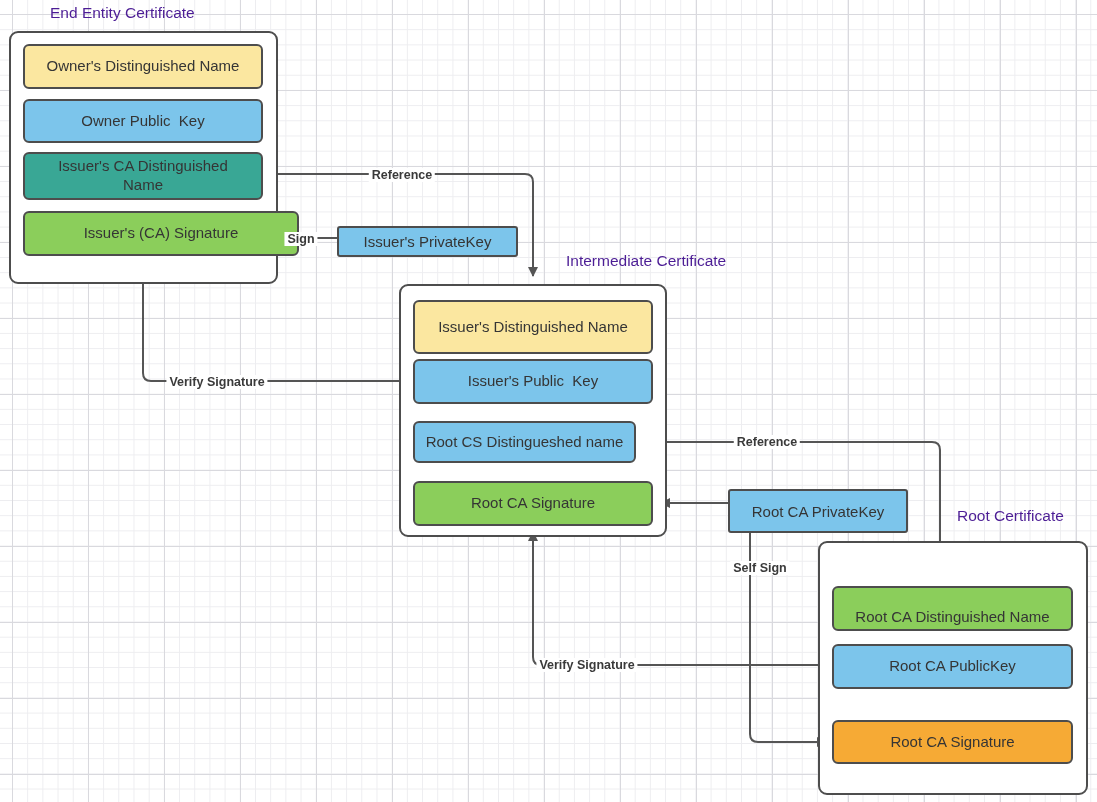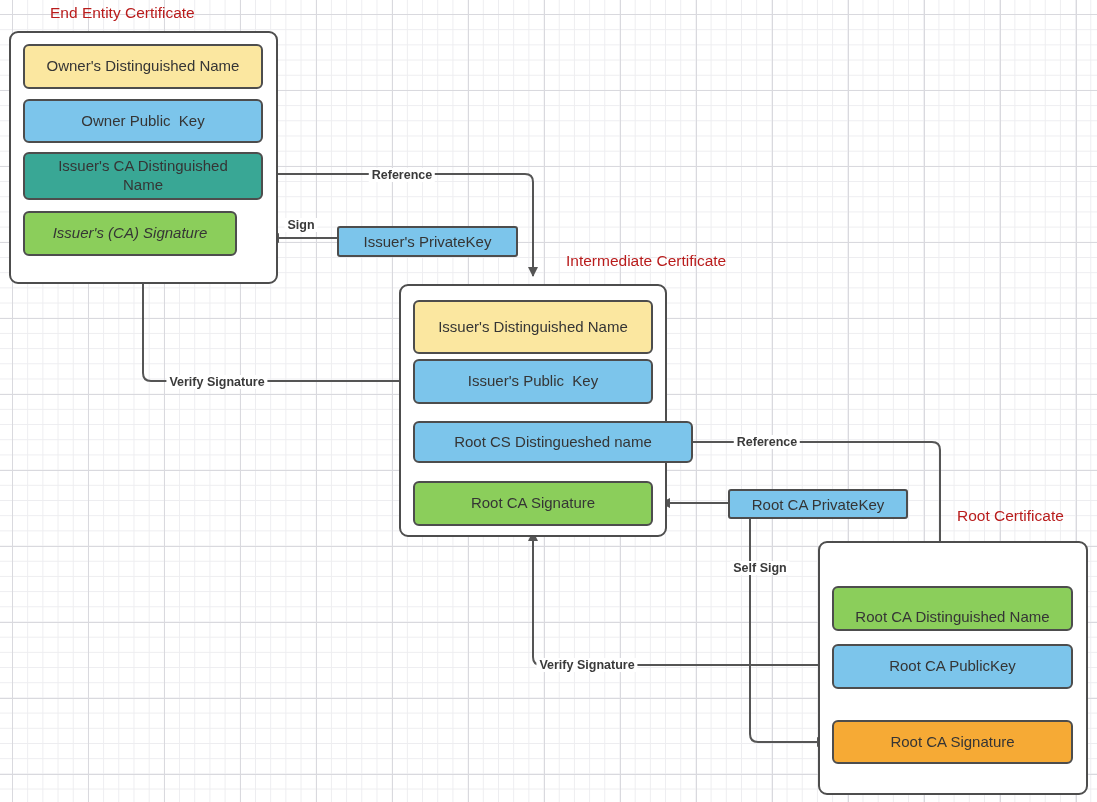--- a/index.html
+++ b/index.html
@@ -15,21 +15,21 @@
     background-size:76px 76px, 76px 76px, 15.2px 15.2px, 15.2px 15.2px;
     background-position:12px 14px;
   }
   .layer{position:absolute;left:0;top:0;width:1097px;height:802px;}
   svg.lines{pointer-events:none;}
   .group{
     position:absolute;background:#ffffff;
     border:2px solid #4d4d4d;border-radius:9px;
   }
   .group-title{
-    position:absolute;font-size:15.5px;color:#b91c1c;white-space:nowrap;
+    position:absolute;font-size:15.5px;color:#4c1d95;white-space:nowrap;
   }
   .field{
     position:absolute;border:2px solid #4d4d4d;border-radius:6px;
     display:flex;align-items:center;justify-content:center;
     text-align:center;font-size:15px;color:#353535;line-height:1.25;
     box-sizing:border-box;padding:2px 8px;
   }
   .keybox{
     position:absolute;border:2px solid #4d4d4d;border-radius:3px;
     display:flex;align-items:center;justify-content:center;
@@ -69,59 +69,59 @@
   <div class="group" style="left:9px;top:31px;width:265px;height:249px;"></div>
   <div class="field" style="left: 23px; top: 44px; width: 240px; height: 45px; background-color: rgb(251, 231, 160);">
     <span>Owner's Distinguished Name</span>
   </div>
   <div class="field" style="left: 23px; top: 99px; width: 240px; height: 44px; background-color: rgb(124, 197, 235);">
     <span>Owner Public&nbsp; Key</span>
   </div>
   <div class="field wrap-narrow" style="left: 23px; top: 152px; width: 240px; height: 48px; background-color: rgb(57, 167, 149);">
     <span>Issuer's CA Distinguished Name</span>
   </div>
-  <div class="field" style="left: 23px; top: 211px; width: 214px; height: 45px; background-color: rgb(139, 206, 91); font-style: italic;">
+  <div class="field" style="left: 23px; top: 211px; width: 276px; height: 45px; background-color: rgb(139, 206, 91);">
     <span>Issuer's (CA) Signature</span>
   </div>
 
   <div class="keybox" style="left: 337px; top: 226px; width: 181px; height: 31px; background-color: rgb(124, 197, 235);">
     <span>Issuer's PrivateKey</span>
   </div>
 
   <div class="group-title" style="left:566px;top:252px;">Intermediate Certificate</div>
   <div class="group" style="left:399px;top:284px;width:264px;height:249px;"></div>
   <div class="field" style="left: 413px; top: 300px; width: 240px; height: 54px; background-color: rgb(251, 231, 160);">
     <span>Issuer's Distinguished Name</span>
   </div>
   <div class="field" style="left: 413px; top: 359px; width: 240px; height: 45px; background-color: rgb(124, 197, 235);">
     <span>Issuer's Public&nbsp; Key</span>
   </div>
-  <div class="field" style="left: 413px; top: 421px; width: 280px; height: 42px; background-color: rgb(124, 197, 235); padding-left: 8px;">
+  <div class="field" style="left: 413px; top: 421px; width: 223px; height: 42px; background-color: rgb(124, 197, 235); padding-left: 8px;">
     <span>Root CS Distingueshed name</span>
   </div>
   <div class="field" style="left: 413px; top: 481px; width: 240px; height: 45px; background-color: rgb(139, 206, 91);">
     <span>Root CA Signature</span>
   </div>
 
-  <div class="keybox" style="left: 728px; top: 489px; width: 180px; height: 30px; background-color: rgb(124, 197, 235);">
+  <div class="keybox" style="left: 728px; top: 489px; width: 180px; height: 44px; background-color: rgb(124, 197, 235);">
     <span>Root CA PrivateKey</span>
   </div>
 
   <div class="group-title" style="left:957px;top:507px;">Root Certificate</div>
   <div class="group" style="left:818px;top:541px;width:266px;height:250px;"></div>
   <div class="field" style="left: 832px; top: 586px; width: 241px; height: 45px; background-color: rgb(139, 206, 91); align-items: flex-end;">
     <span>Root CA Distinguished Name</span>
   </div>
   <div class="field" style="left: 832px; top: 644px; width: 241px; height: 45px; background-color: rgb(124, 197, 235);">
     <span>Root CA PublicKey</span>
   </div>
   <div class="field" style="left: 832px; top: 720px; width: 241px; height: 44px; background-color: rgb(246, 170, 53);">
     <span>Root CA Signature</span>
   </div>
 
   <div class="conn-label" style="left:402px;top:175px;">Reference</div>
-  <div class="conn-label" style="left:301px;top:225px;">Sign</div>
+  <div class="conn-label" style="left:301px;top:239px;">Sign</div>
   <div class="conn-label" style="left:217px;top:382px;">Verify Signature</div>
   <div class="conn-label" style="left:767px;top:442px;">Reference</div>
   <div class="conn-label" style="left:587px;top:665px;">Verify Signature</div>
   <div class="conn-label" style="left:750px;top:568px;margin-left:10px;">Self Sign</div>
 
 </div>
 
 </body></html>

